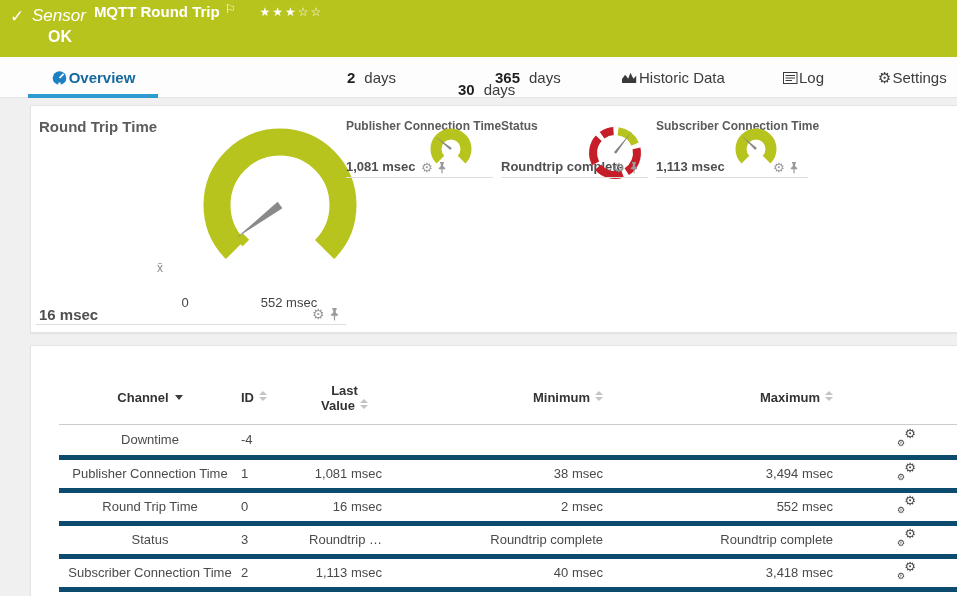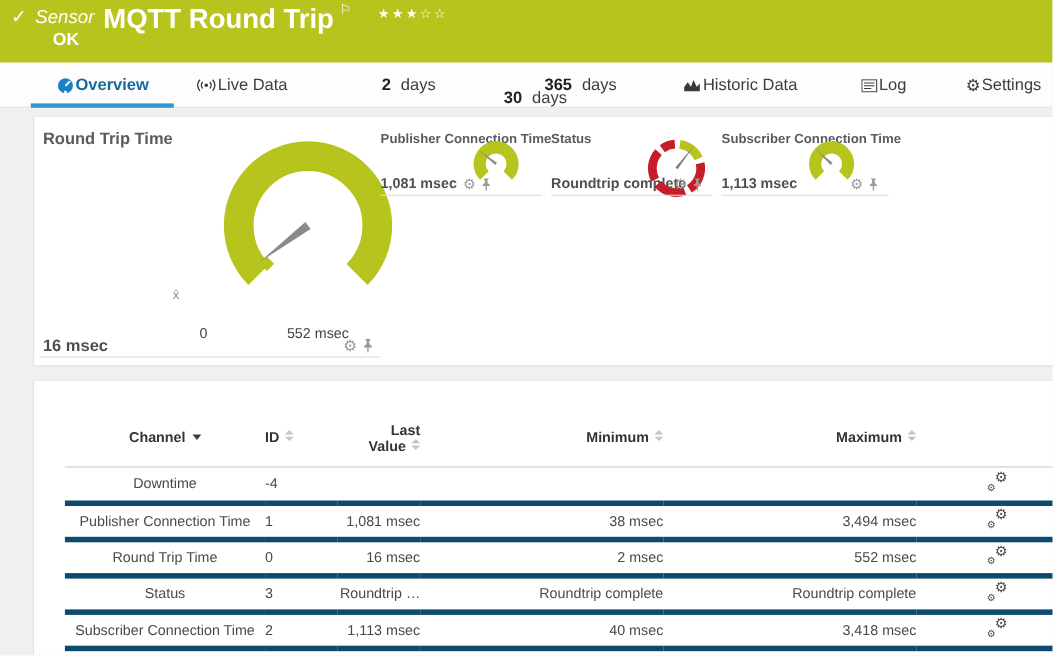--- a/index.html
+++ b/index.html
@@ -8,21 +8,21 @@
     position:relative; width:957px; height:596px; overflow:hidden;
     background:#f0f0f0;
     font-family:"Liberation Sans","DejaVu Sans",sans-serif;
     color:#4a4a4a;
   }
   
   .topbar { position:absolute; top:0; left:0; right:0; height:57px; background:#b8c41e; color:#fff; }
   .topbar .check { position:absolute; left:10px; top:6px; font-size:17px; font-weight:bold; }
   .title-line { position:absolute; left:32px; top:3px; display:flex; align-items:flex-start; white-space:nowrap; }
   .kind { font-style:italic; font-size:17px; padding-top:3px; }
-  .sensor-title { font-weight:bold; font-size:25px; margin-left:8px; }
+  .sensor-title { font-weight:bold; font-size:15px; margin-left:8px; }
   .flag { font-size:12px; margin-left:5px; margin-top:-1px; }
   .stars { font-size:12px; letter-spacing:2px; margin-left:24px; margin-top:2px; }
   .status-ok { position:absolute; left:48px; top:28px; font-size:16px; font-weight:bold; }
 
   
   .tabs { position:absolute; top:57px; left:0; right:0; height:41px; background:#fdfdfd; border-bottom:1px solid #e4e4e4; }
   .tab { position:absolute; top:0; height:41px; display:flex; align-items:center; gap:1px;
          font-size:15px; color:#3c3c3c; cursor:pointer; white-space:nowrap; }
   .tab .num { font-weight:bold; color:#1f1f1f; margin-right:8px; }
   .tab.active { color:#15699e; font-weight:bold; width:130px; justify-content:center; }
@@ -51,21 +51,21 @@
   table.channels { position:absolute; left:28px; top:26px; width:912px; border-collapse:collapse; table-layout:fixed; }
   table.channels th { font-size:13px; font-weight:bold; color:#333; height:52px; vertical-align:middle;
                       border-bottom:1px solid #ccc; padding:0; }
   table.channels td { font-size:13px; color:#4a4a4a; height:33px; border-bottom:5px solid #0c4a6e; padding:0; white-space:nowrap; }
   .col-ch  { width:182px; text-align:center; }
   .col-id  { width:66px;  text-align:left; }
   .col-lv  { width:75px;  text-align:right; }
   .col-min { width:221px; text-align:right; }
   .col-max { width:230px; text-align:right; }
   .col-act { width:138px; text-align:right; padding-right:55px !important; }
-  th.col-lv { line-height:15px; }
+  th.col-lv { text-align:center; line-height:15px; }
 
   .sort { display:inline-block; margin-left:5px; vertical-align:1px; }
   .sort i { display:block; width:0; height:0; border-left:4px solid transparent; border-right:4px solid transparent; }
   .sort .up { border-bottom:4px solid #c4c4c4; margin-bottom:2px; }
   .sort .dn { border-top:4px solid #c4c4c4; }
   .caret { display:inline-block; margin-left:6px; width:0; height:0; vertical-align:2px;
            border-left:4px solid transparent; border-right:4px solid transparent; border-top:5px solid #3c3c3c; }
 
   .gears { position:relative; display:inline-block; width:19px; height:16px; color:#4a4a4a; cursor:pointer; }
   .gears .g-big   { position:absolute; right:0; top:-3px; font-size:13px; line-height:1; }
@@ -88,28 +88,20 @@
   </header>
 
   <nav class="tabs">
     <div class="tab tab-0 active">
       <svg width="17" height="16">
         <circle cx="8.5" cy="8" r="6.8" fill="#1d80c2"></circle>
         <path d="M8.5 8 L12.6 3.8" stroke="#fff" stroke-width="1.7"></path>
         <rect x="7.3" y="12.6" width="2.4" height="3" fill="#fff"></rect>
       </svg>
       <span>Overview</span>
-    </div>
-    <div class="tab tab-1">
-      <svg width="19" height="13">
-        <circle cx="9.5" cy="6.5" r="1.6" fill="#3c3c3c"></circle>
-        <path d="M6.3 3.5 a4.3 4.3 0 0 0 0 6 M3.7 1.5 a7.3 7.3 0 0 0 0 10" stroke="#3c3c3c" stroke-width="1.3" fill="none"></path>
-        <path d="M12.7 3.5 a4.3 4.3 0 0 1 0 6 M15.3 1.5 a7.3 7.3 0 0 1 0 10" stroke="#3c3c3c" stroke-width="1.3" fill="none"></path>
-      </svg>
-      <span>Live Data</span>
     </div>
     <div class="tab tab-2">
       <span class="num">2</span>
       <span>days</span>
     </div>
     <div class="tab tab-3">
       <span class="num">30</span>
       <span>days</span>
     </div>
     <div class="tab tab-4">

